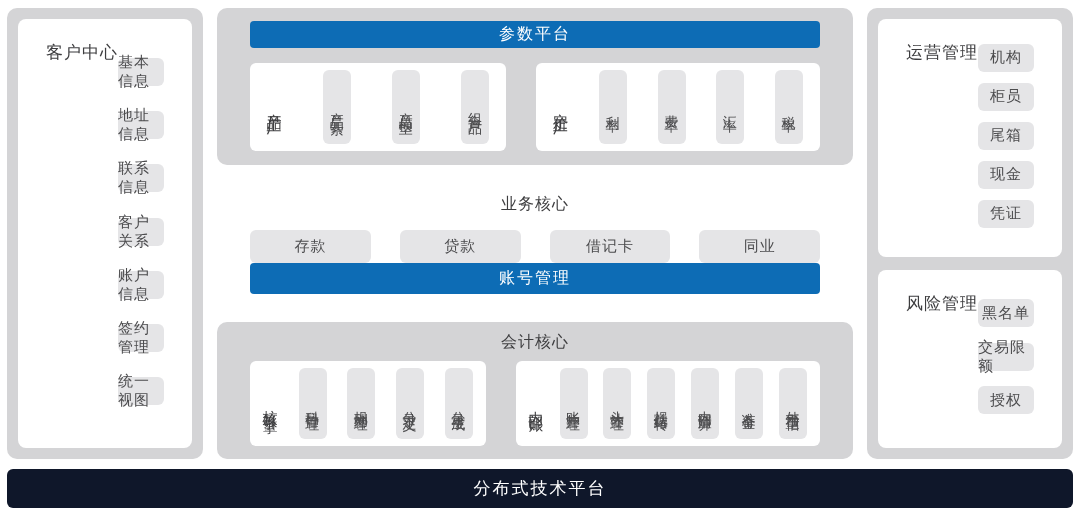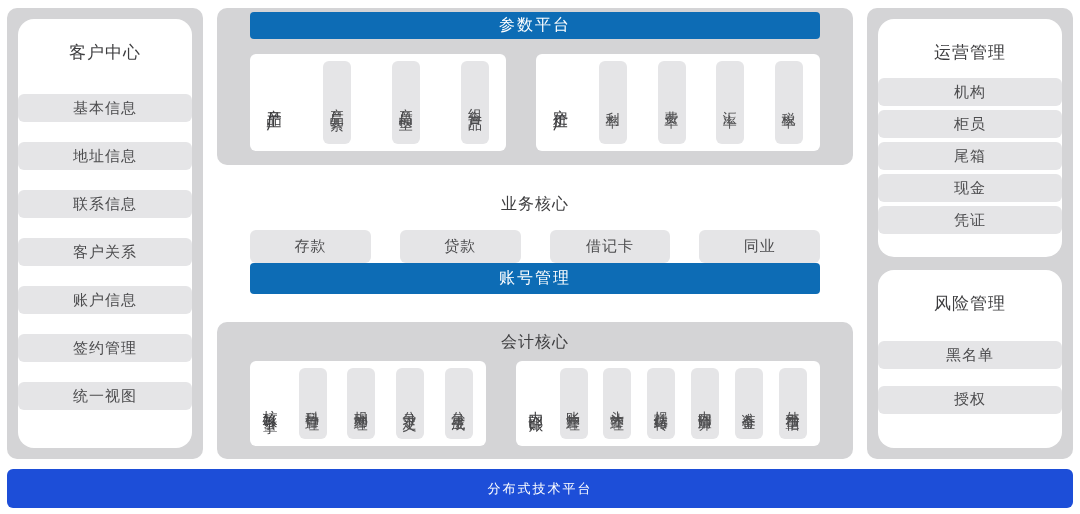--- a/index.html
+++ b/index.html
@@ -23,23 +23,23 @@
     background: #d4d4d6;
     border-radius: 10px;
     padding: 11px 11px;
     display: flex; flex-direction: column; gap: 13px;
   }
   .left-col  { width: 196px; }
   .right-col { width: 206px; }
 
   .white-card {
     background: #ffffff;
-    border-radius: 16px;
-    display: flex; flex-direction: column;
-    padding: 14px 0 18px;
+    border-radius: 8px;
+    display: flex; 
+    padding: 14px 28px 18px;
   }
   .white-card.grow1 { flex: 243 1 0; }
   .white-card.grow2 { flex: 173 1 0; }
   .left-col .white-card { flex: 1; }
 
   .panel-title {
     text-align: center;
     font-size: 17px;
     color: #3d3d3f;
     letter-spacing: 1px;
@@ -63,21 +63,21 @@
 
   
   .middle-col { flex: 1; display: flex; flex-direction: column; }
 
   .section-gray {
     background: #d4d4d6;
     border-radius: 10px;
   }
   .param-section {
     height: 157px;
-    padding: 4px 33px 14px;
+    padding: 13px 33px 14px;
     display: flex; flex-direction: column;
   }
   .blue-bar {
     background: #0d6cb5;
     border-radius: 4px;
     color: #ffffff;
     font-size: 16px;
     font-weight: 500;
     letter-spacing: 2px;
     display: flex; align-items: center; justify-content: center;
@@ -148,24 +148,24 @@
   .accounting-section .core-title { flex: 0 0 auto; padding-top: 2px; }
   .accounting-section .subcard-row { margin-top: 8px; }
   .accounting-section .subcard { padding: 5px 13px; }
   .accounting-section .vchip { letter-spacing: 2px; }
   .subcard.w3 { flex: 235 1 0; }
   .subcard.w4 { flex: 312 1 0; }
 
   
   .bottom-bar {
     position: absolute; left: 7px; right: 7px; top: 469px; height: 39px;
-    background: #1d4ed8;
+    background: #0f172a;
     border-radius: 6px;
     color: #ffffff;
-    font-size: 13px;
+    font-size: 17px;
     font-weight: 500;
     letter-spacing: 2px;
     display: flex; align-items: center; justify-content: center;
   }
 </style>
 </head>
 <body>
 
 <div class="canvas">
   <div class="main-row">
@@ -248,20 +248,21 @@
           <div class="chip">柜员</div>
           <div class="chip">尾箱</div>
           <div class="chip">现金</div>
           <div class="chip">凭证</div>
         </div>
       </div>
       <div class="white-card grow2">
         <div class="panel-title">风险管理</div>
         <div class="chip-list">
           <div class="chip">黑名单</div>
+          <div class="chip">交易限额</div>
           <div class="chip">授权</div>
         </div>
       </div>
     </div>
   </div>
 
   <div class="bottom-bar">分布式技术平台</div>
 </div>
 
 </body></html>

